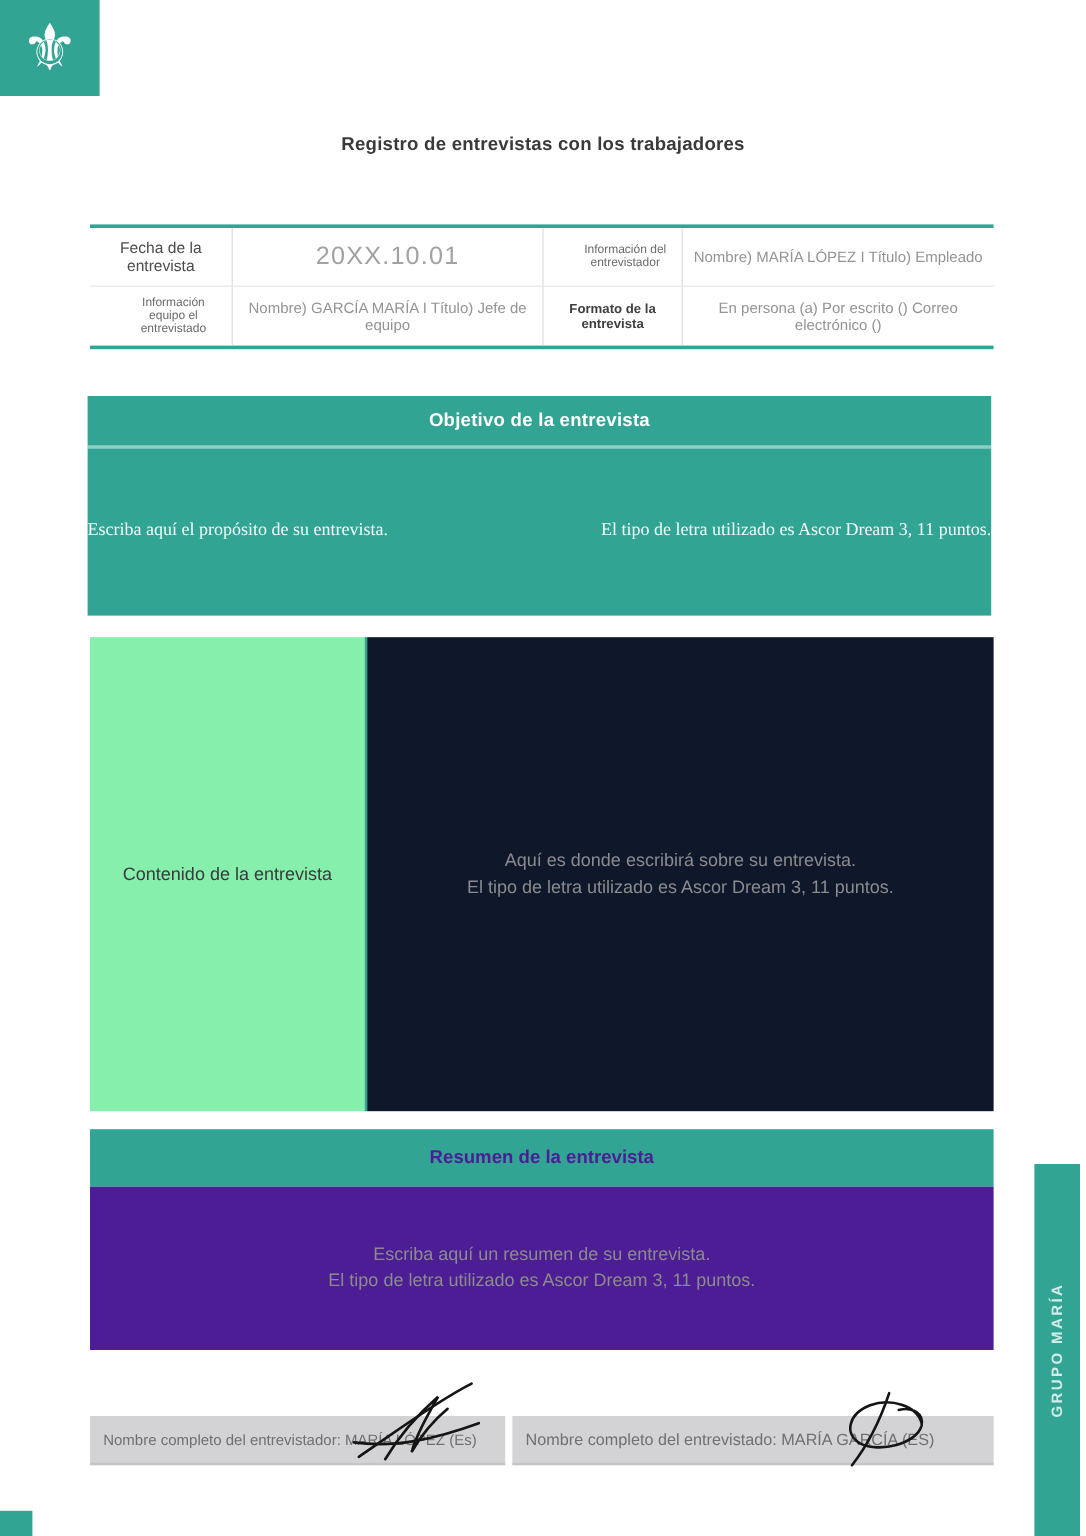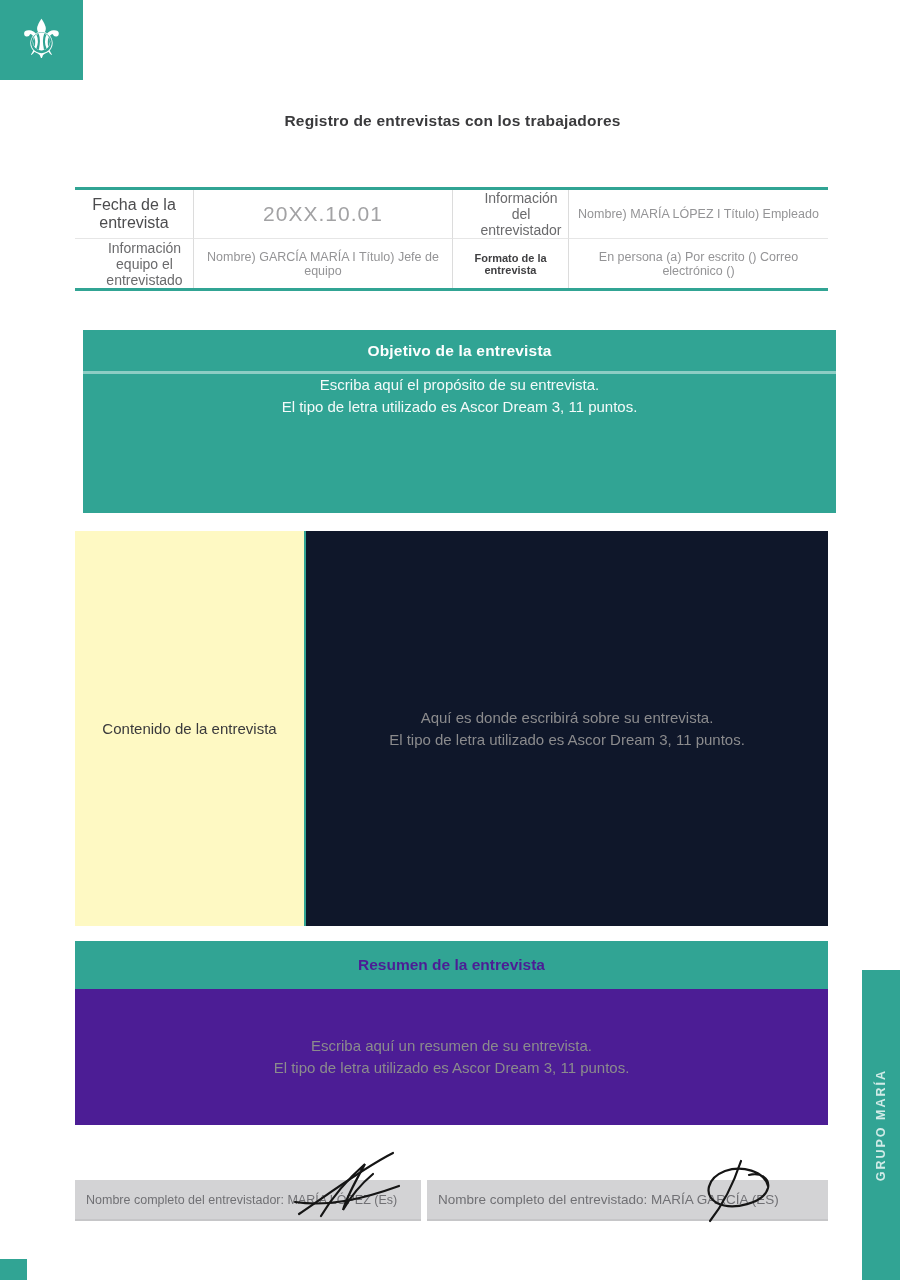--- a/index.html
+++ b/index.html
@@ -16,37 +16,37 @@
   .page-title { position:absolute; top:112px; left:0; width:100%; text-align:center;
     font-size:15.5px; font-weight:600; color:#3a3a3c; letter-spacing:.2px; }
 
   
   .info-table { position:absolute; left:75px; top:187px; width:753px;
     border-top:3px solid #31a494; border-bottom:3px solid #31a494;
     display:grid; grid-template-columns:118px 259px 116px 260px; grid-auto-rows:49px; background:#fff; }
   .cell { display:flex; align-items:center; justify-content:center; text-align:center; padding:2px 6px; }
   .cell.bl { border-left:1px solid #dcdcdc; }
   .row1 { border-bottom:1px solid #e6e6e6; }
-  .lbl-md  { font-size:16px; color:#4c4c4e; font-weight:500; }
-  .lbl-xs  { font-size:14px;    color:#6a6a6c; font-weight:500;padding-left:27px; }
+  .lbl-md  { font-size:13px; color:#4c4c4e; font-weight:500; }
+  .lbl-xs  { font-size:10px;    color:#6a6a6c; font-weight:500;padding-left:27px; }
   .lbl-bold{ font-size:11px;   color:#3f3f41; font-weight:700; }
   .val-lg  { font-size:21px;   color:#a2a2a4; letter-spacing:1px; }
   .val     { font-size:12.5px; color:#949496; }
 
   
-  .objetivo { position:absolute; left:83px; top:330px; width:753px; height:183px; background:#31a494; }
+  .objetivo { position:absolute; left:73px; top:330px; width:753px; height:183px; background:#31a494; }
   .sec-header { height:44px; display:flex; align-items:center; justify-content:center;
     color:#fdfefe; font-size:15.5px; font-weight:600; letter-spacing:.2px; }
   .objetivo .sec-header { border-bottom:3px solid rgba(255,255,255,.45); }
-  .sec-body-teal { height:136px; display:flex; flex-direction:column; align-items:center; justify-content:flex-start;
-    color:rgba(255,255,255,.95); font-size:15px; line-height:22px; text-align:center; }
+  .sec-body-teal { height:136px; display:flex; flex-direction:row; align-items:center; justify-content:space-between;
+    color:rgba(255,255,255,.95); font-size:15px; line-height:22px; text-align:center;font-family:Liberation Serif, serif; }
 
   
   .contenido { position:absolute; left:75px; top:531px; width:753px; height:395px; display:flex; }
-  .contenido-left { width:231px; background:#fef9c3; border-right:2px solid #31a494;
+  .contenido-left { width:231px; background:#86efac; border-right:2px solid #31a494;
     display:flex; align-items:center; justify-content:center; text-align:center;
     font-size:15px; font-weight:500; color:#3a3a3c; }
   .contenido-right { flex:1; background:#0f172a; display:flex; flex-direction:column;
     align-items:center; justify-content:center; text-align:center;
     color:#8b8b8d; font-size:15px; line-height:22px; }
 
   
   .resumen { position:absolute; left:75px; top:941px; width:753px; }
   .resumen-header { height:48px; background:#31a494; display:flex; align-items:center; justify-content:center;
     color:#4c1d95; font-size:15.5px; font-weight:600; }

